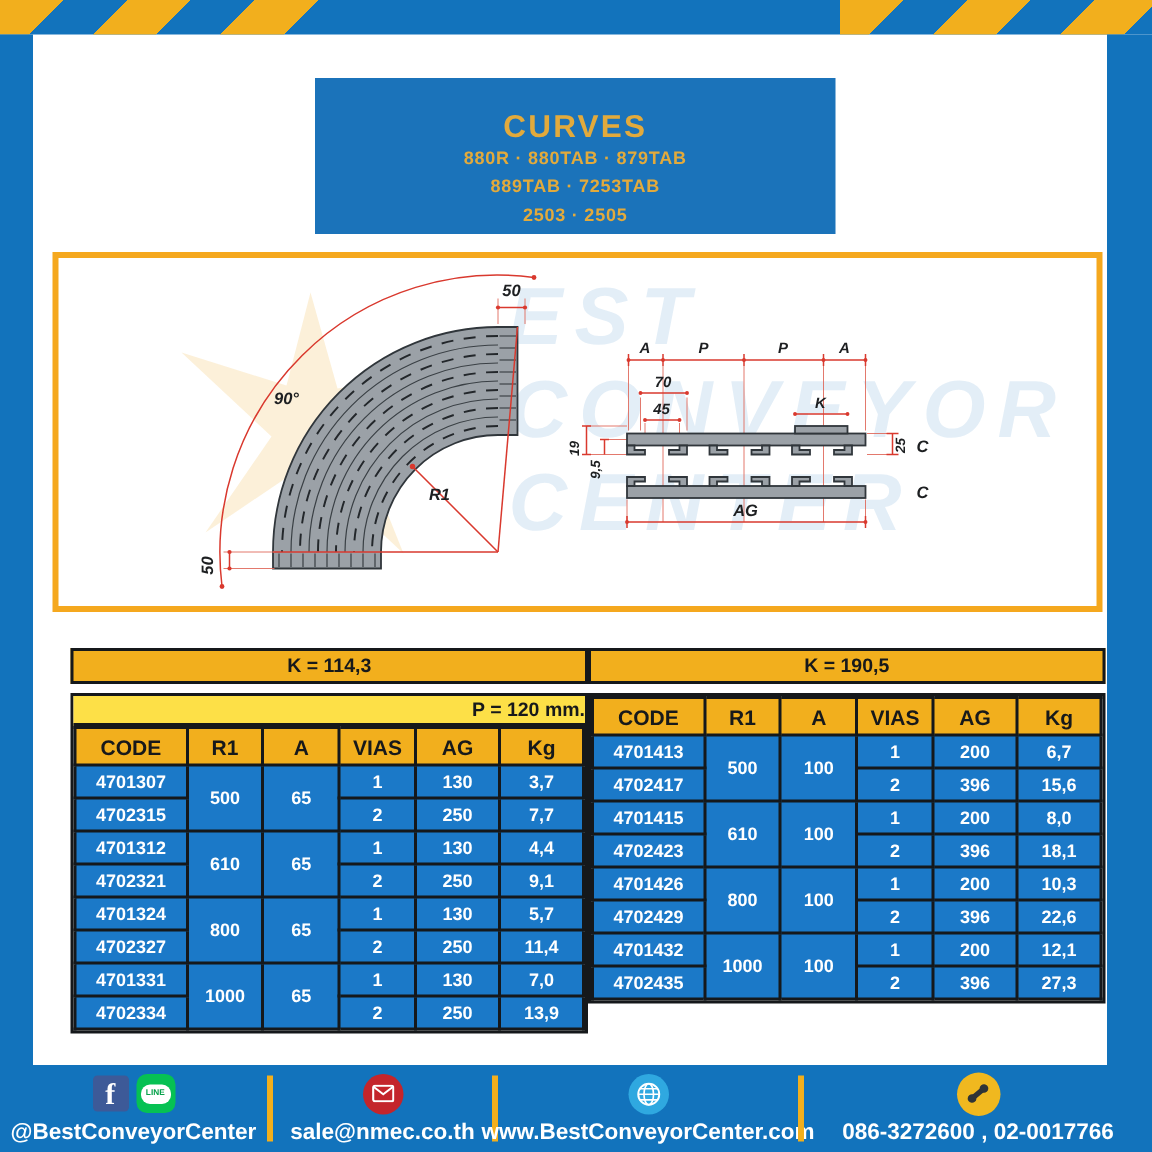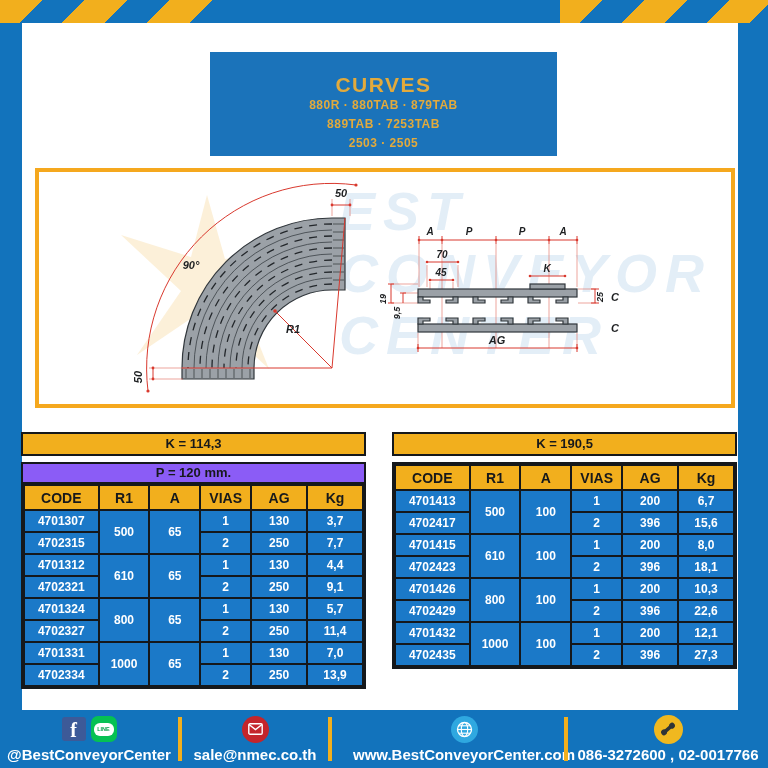--- a/index.html
+++ b/index.html
@@ -35,41 +35,41 @@
   .red{stroke:#D9392E;stroke-width:1;fill:none;}
   .redlight{stroke:#E06A5C;stroke-width:0.6;fill:none;}
   .reddot{fill:#D9392E;}
   .steel{fill:#9BA1A7;stroke:#30363B;stroke-width:1.2;}
   .thinline{stroke:#3A4045;stroke-width:0.8;fill:none;}
   .dashline{stroke:#23272B;stroke-width:1.3;fill:none;stroke-dasharray:8 7;}
   .hatch{stroke:#2B3034;stroke-width:0.7;}
 
   
   .tbl{position:absolute;top:432px;width:345px;}
-  .tbl.left{left:21px;}
+  .tbl.left{left:47px;}
   .tbl.right{left:392px;}
   .kbar{height:20px;line-height:20px;border:2px solid #15181B;background:#F2AF1D;
     color:#17191B;font-weight:bold;font-size:13px;text-align:center;margin-bottom:6px;}
   .inner{border:2px solid #15181B;}
-  .pbar{height:18px;line-height:18px;background:#8b5cf6;border-bottom:2px solid #15181B;
-    color:#17191B;font-weight:bold;font-size:13px;text-align:center;}
+  .pbar{height:18px;line-height:18px;background:#fde047;border-bottom:2px solid #15181B;
+    color:#17191B;font-weight:bold;font-size:13px;text-align:right;}
   table.grid{width:100%;border-collapse:collapse;table-layout:fixed;}
   table.grid th{background:#F2AF1D;color:#17191B;font-size:14px;font-weight:bold;
     height:21px;border:2px solid #15181B;text-align:center;}
   table.grid td{background:#1B79C8;color:#ffffff;font-size:12px;font-weight:bold;
     height:18px;border:2px solid #15181B;text-align:center;}
 
   
   .footer{position:absolute;left:0;right:0;bottom:0;height:58px;background:#1273BC;
     display:flex;align-items:stretch;z-index:2;}
   .fsec{display:flex;flex-direction:column;align-items:center;justify-content:flex-start;padding-top:4px;}
   .fsec .icons{display:flex;align-items:center;gap:5px;height:30px;}
   .fsec .flabel{color:#ffffff;font-weight:bold;font-size:15px;margin-top:2px;white-space:nowrap;}
   .fdiv{width:4px;background:#F2AF1D;margin:7px 0;}
-  .s1{width:178px;} .s2{width:146px;} .s3{width:200px;padding-left:32px;} .s4{flex:1;}
+  .s1{width:178px;} .s2{width:146px;} .s3{width:200px;} .s4{flex:1;}
   .fb-ic{width:24px;height:24px;background:#3D5A98;border-radius:3px;color:#fff;
     font-family:"Liberation Serif",serif;font-weight:bold;font-size:20px;
     display:flex;align-items:flex-end;justify-content:center;line-height:22px;}
   .line-ic{width:26px;height:26px;background:#06C153;border-radius:7px;
     display:flex;align-items:center;justify-content:center;}
   .line-bubble{width:20px;height:13px;background:#fff;border-radius:6px;
     color:#06A14A;font-size:5.5px;font-weight:bold;display:flex;align-items:center;justify-content:center;}
   .mail-ic{width:27px;height:27px;background:#C4252B;border-radius:50%;
     display:flex;align-items:center;justify-content:center;}
   .globe-ic{width:27px;height:27px;background:#2FA8E0;border-radius:50%;

